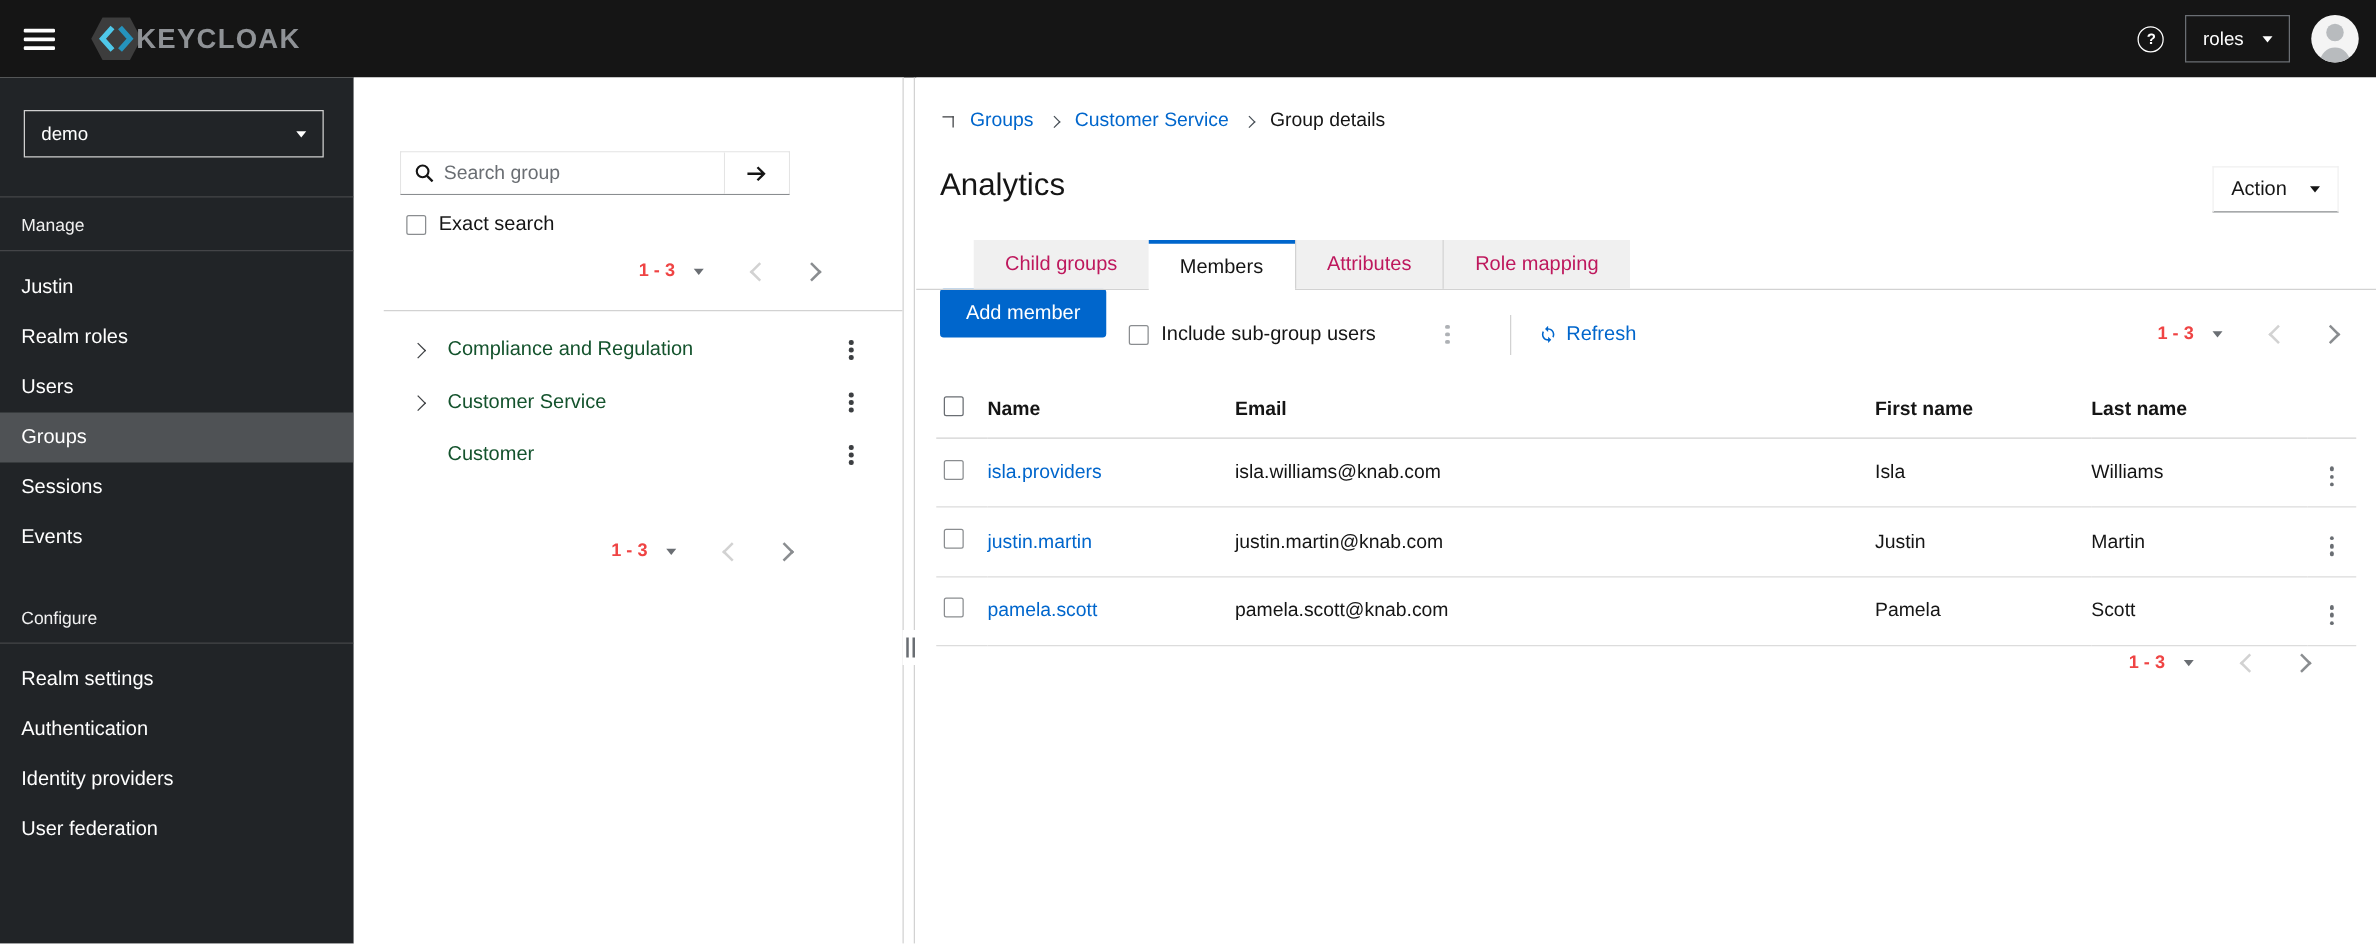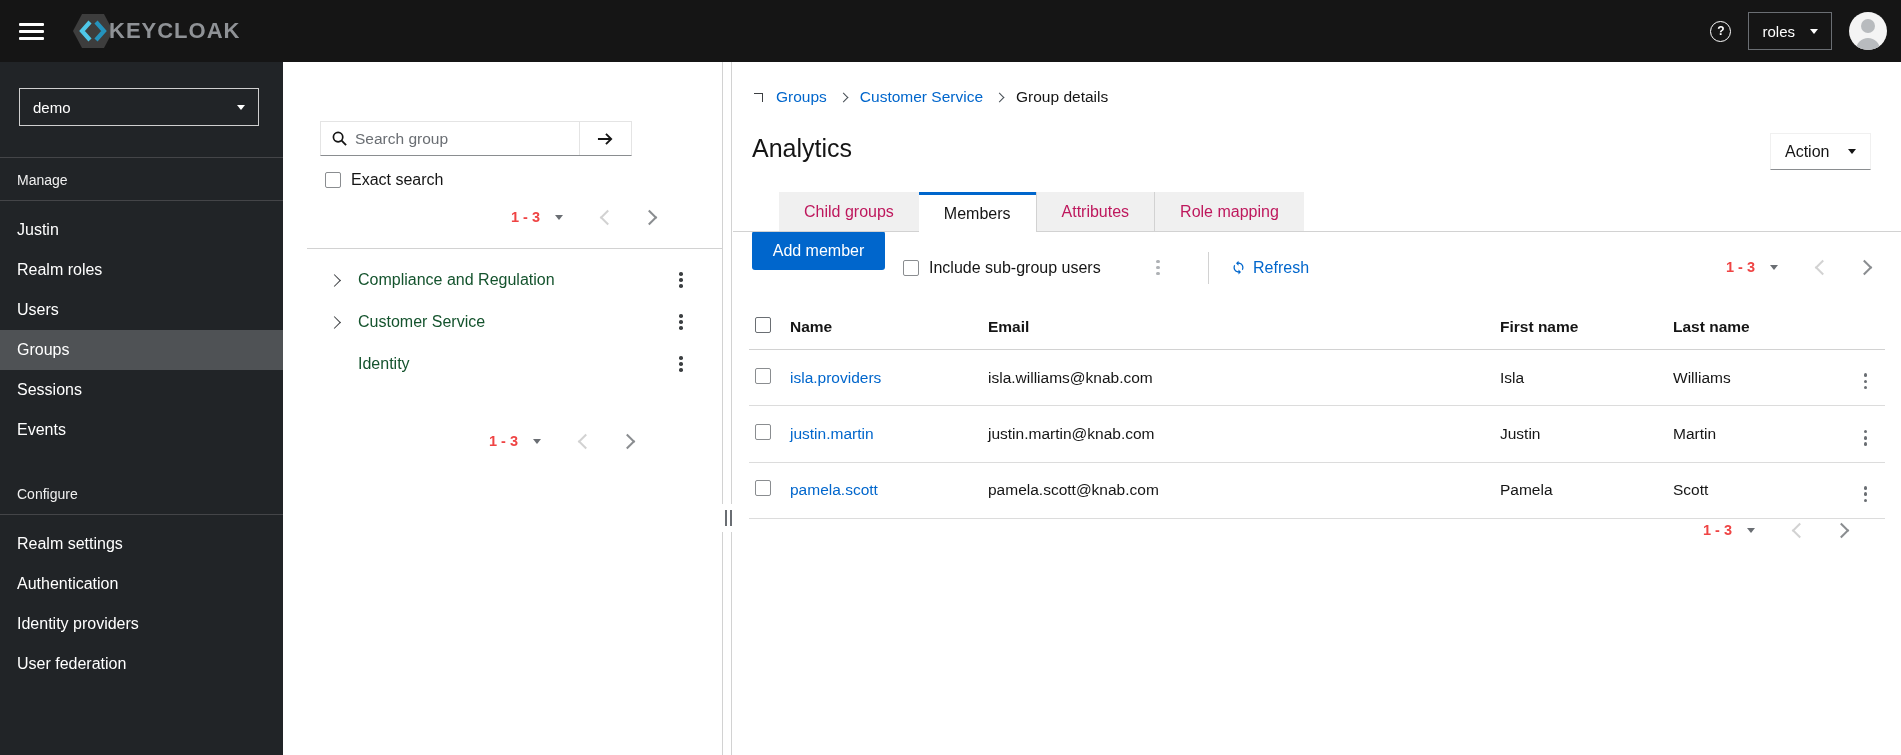--- a/index.html
+++ b/index.html
@@ -233,21 +233,21 @@
           </span>
           <span class="tree-label">Customer Service</span>
           <span class="kebab tree-kebab">
             <i></i>
             <i></i>
             <i></i>
           </span>
         </div>
         <div class="tree-item">
           <span class="tree-toggle"></span>
-          <span class="tree-label">Identity</span>
+          <span class="tree-label">Customer</span>
           <span class="kebab tree-kebab">
             <i></i>
             <i></i>
             <i></i>
           </span>
         </div>
       </div>
 
     <div class="pag pag-mid-bottom">
       <span class="pag-range">1 - 3</span>

